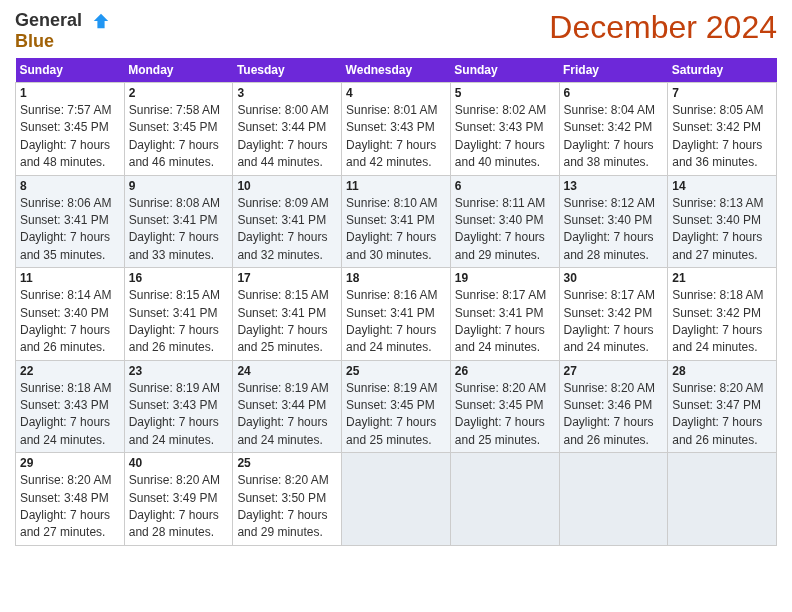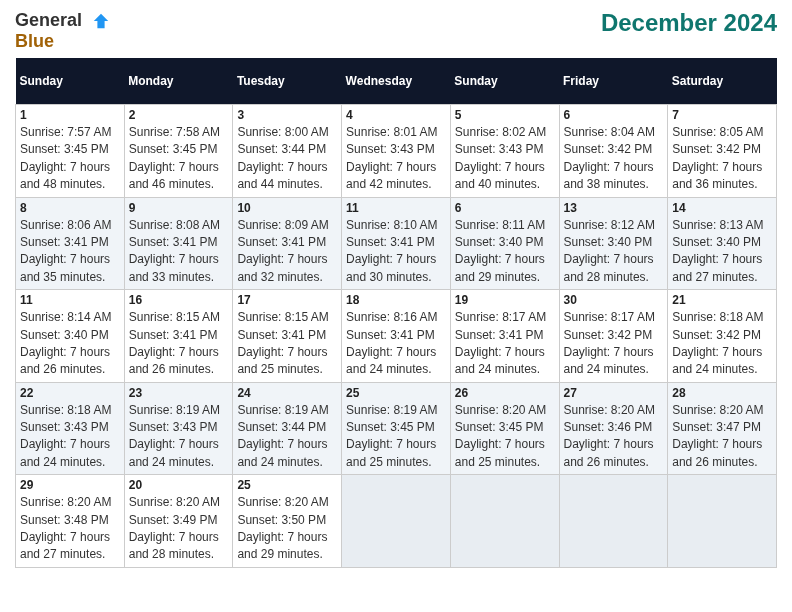--- a/index.html
+++ b/index.html
@@ -43,39 +43,39 @@
     }
     .logo-icon {
       width: 18px;
       height: 18px;
       margin-left: 2px;
     }
     .title-section {
       text-align: right;
     }
     .month-title {
-      font-size: 24px;
-      font-weight: bold;
-      color: #0f766e;
+      font-size: 32px;
+      font-weight: normal;
+      color: #c2410c;
       line-height: 1.1;
     }
     .location {
       font-size: 15px;
       color: #333;
       font-weight: normal;
     }
     .calendar {
       width: 100%;
       border-collapse: collapse;
       font-size: 10px;
     }
     .calendar th {
-      background: #0f172a;
+      background: #6d28d9;
       color: white;
-      padding: 16px 4px;
+      padding: 5px 4px;
       text-align: left;
       font-size: 12px;
       font-weight: bold;
     }
     .calendar td {
       border: 1px solid #ccc;
       vertical-align: top;
       padding: 3px 4px;
       width: calc(100% / 7);
       height: 82px;
@@ -198,21 +198,21 @@
           <td><span class="day-num">26</span>
         <span class="day-detail">Sunrise: 8:20 AM<br>Sunset: 3:45 PM<br>Daylight: 7 hours and 25 minutes.</span></td>
           <td><span class="day-num">27</span>
         <span class="day-detail">Sunrise: 8:20 AM<br>Sunset: 3:46 PM<br>Daylight: 7 hours and 26 minutes.</span></td>
           <td><span class="day-num">28</span>
         <span class="day-detail">Sunrise: 8:20 AM<br>Sunset: 3:47 PM<br>Daylight: 7 hours and 26 minutes.</span></td>
         </tr>
         <tr class="last-row">
           <td><span class="day-num">29</span>
         <span class="day-detail">Sunrise: 8:20 AM<br>Sunset: 3:48 PM<br>Daylight: 7 hours and 27 minutes.</span></td>
-          <td><span class="day-num">20</span>
+          <td><span class="day-num">40</span>
         <span class="day-detail">Sunrise: 8:20 AM<br>Sunset: 3:49 PM<br>Daylight: 7 hours and 28 minutes.</span></td>
           <td><span class="day-num">25</span>
         <span class="day-detail">Sunrise: 8:20 AM<br>Sunset: 3:50 PM<br>Daylight: 7 hours and 29 minutes.</span></td>
           <td class="empty-cell"></td>
           <td class="empty-cell"></td>
           <td class="empty-cell"></td>
           <td class="empty-cell"></td>
         </tr>
       </tbody>
   </table>

